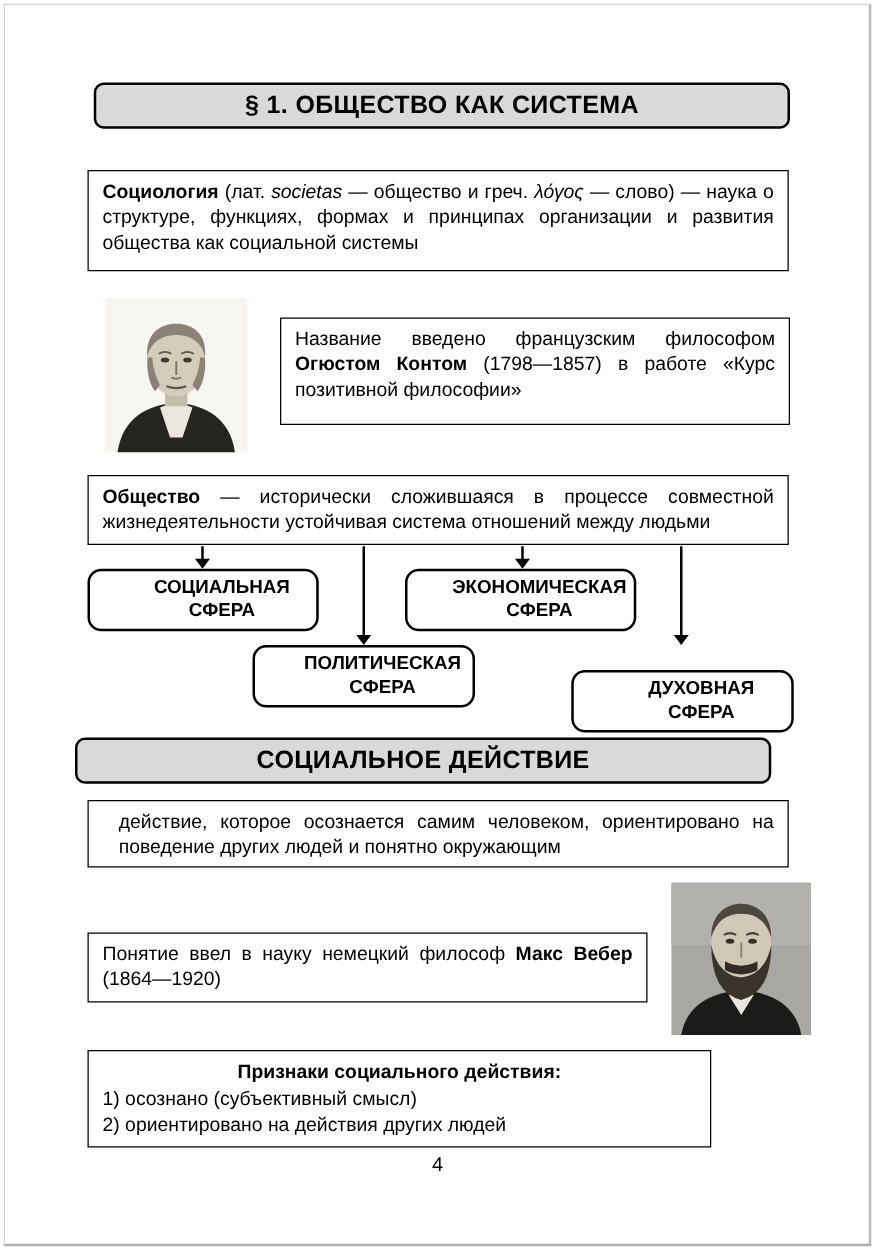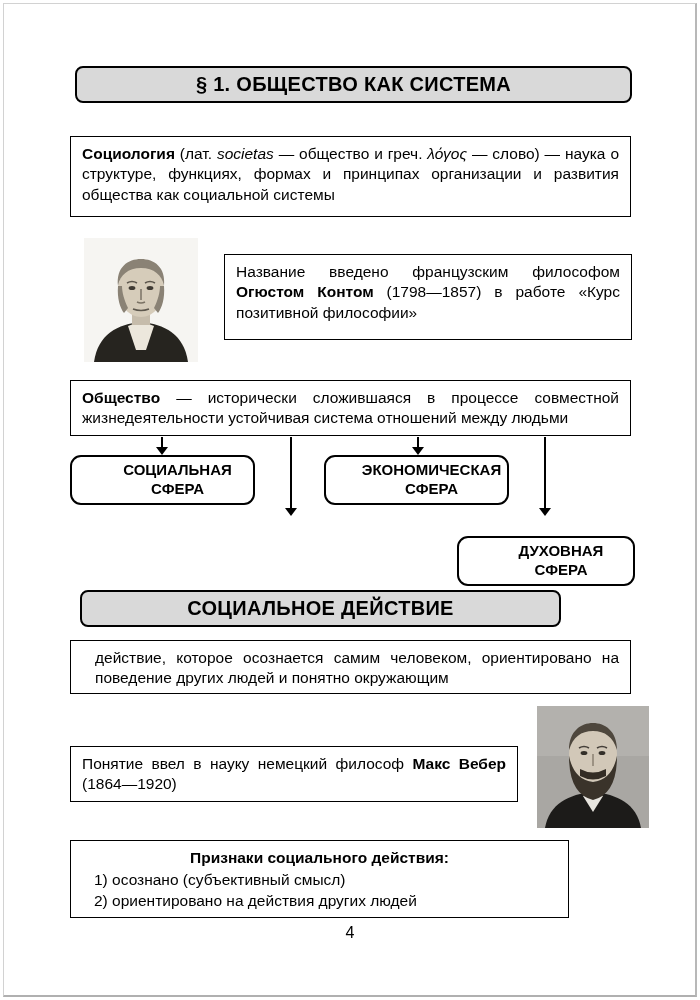--- a/index.html
+++ b/index.html
@@ -30,21 +30,21 @@
     display:flex; align-items:center; justify-content:center;
     font-weight:bold; font-size:15px; line-height:1.25; text-align:center;padding-left:30px;
   }
   .sphere span { width:min-content; }
   .arrow { position:absolute; width:12px; }
   .arrow .line { position:absolute; left:5px; top:0; width:2px; background:#000; height:calc(100% - 7px); }
   .arrow .head { position:absolute; left:0; bottom:0; width:0; height:0;
     border-left:6px solid transparent; border-right:6px solid transparent; border-top:8px solid #000; }
   .portrait { position:absolute; }
   .signs-title { display:block; text-align:center; font-weight:bold; margin-bottom:2px; }
-  .signs-item { display:block; text-align:left;margin-left:12px; }
+  .signs-item { display:block; text-align:left; }
   .page-number { position:absolute; left:0; top:924px; width:700px; text-align:center; font-size:16px; }
 </style>
 </head>
 <body>
 
 <div class="page">
   <div class="sheet-edge"></div>
 
   <div class="gray-heading" style="left:75px; top:66px; width:557px; height:37px;">
     <span>§ 1. ОБЩЕСТВО КАК СИСТЕМА</span>
@@ -92,25 +92,28 @@
     <div class="line"></div>
     <div class="head"></div>
   </div>
 
   <div class="sphere" style="left:70px; top:455px; width:185px; height:50px;">
     <span>СОЦИАЛЬНАЯ СФЕРА</span>
   </div>
   <div class="sphere" style="left:324px; top:455px; width:185px; height:50px;">
     <span>ЭКОНОМИЧЕСКАЯ СФЕРА</span>
   </div>
+  <div class="sphere" style="left:202px; top:516px; width:178px; height:50px;">
+    <span>ПОЛИТИЧЕСКАЯ СФЕРА</span>
+  </div>
   <div class="sphere" style="left:457px; top:516px; width:178px; height:50px;margin-top:20px;">
     <span>ДУХОВНАЯ СФЕРА</span>
   </div>
 
-  <div class="gray-heading" style="left:80px; top:590px; width:481px; height:37px;">
+  <div class="gray-heading" style="left:60px; top:590px; width:557px; height:37px;">
     <span>СОЦИАЛЬНОЕ ДЕЙСТВИЕ</span>
   </div>
 
   <div class="box" style="left:70px; top:640px; width:561px; height:54px;padding-left:24px;"><span>действие, которое осознается самим человеком, ориентировано на поведение других людей и понятно окружающим</span></div>
 
   <div class="portrait" style="left:537px; top:706px; width:112px; height:122px;">
     <svg width="112" height="122" viewBox="0 0 112 122" xmlns="http://www.w3.org/2000/svg">
       <rect width="112" height="122" fill="#a9a7a3"></rect>
       <rect width="112" height="50" fill="#b3b1ad"></rect>
       <path d="M8,122 C12,98 32,88 56,86 C80,88 100,98 104,122 Z" fill="#1c1b19"></path>

